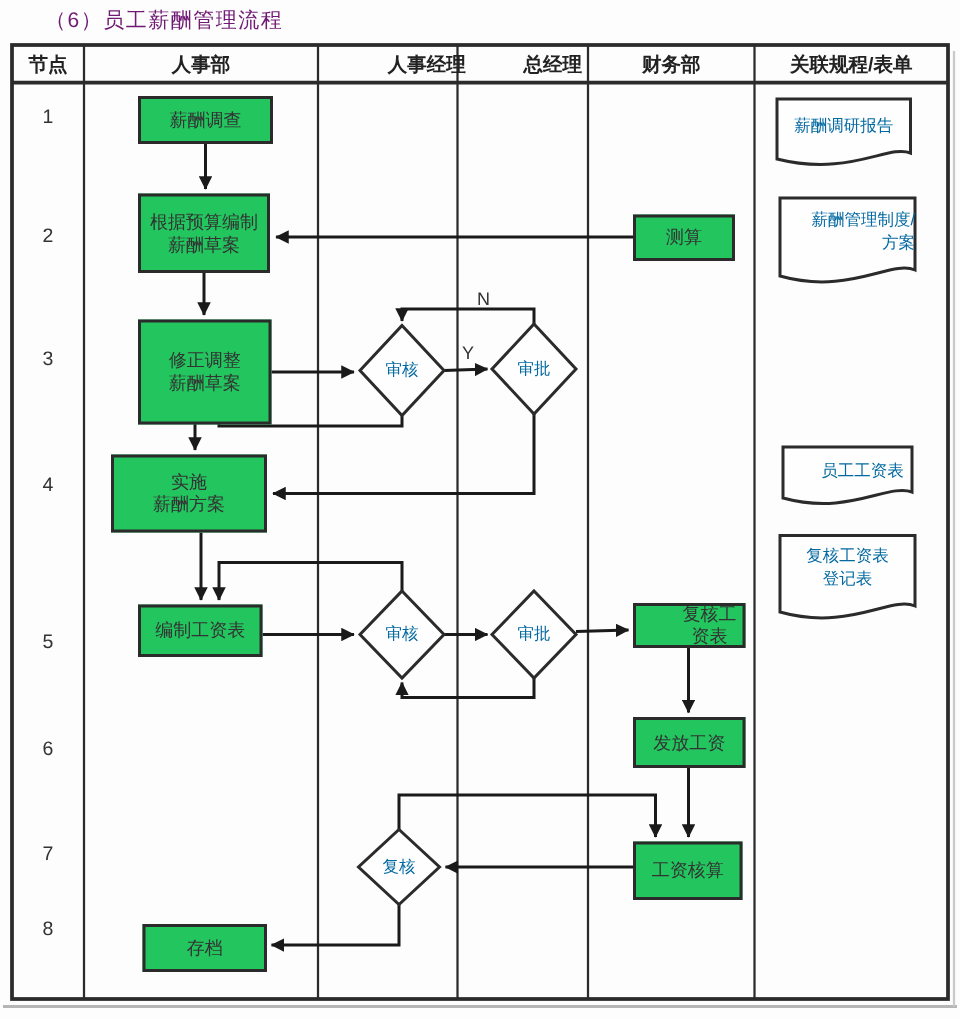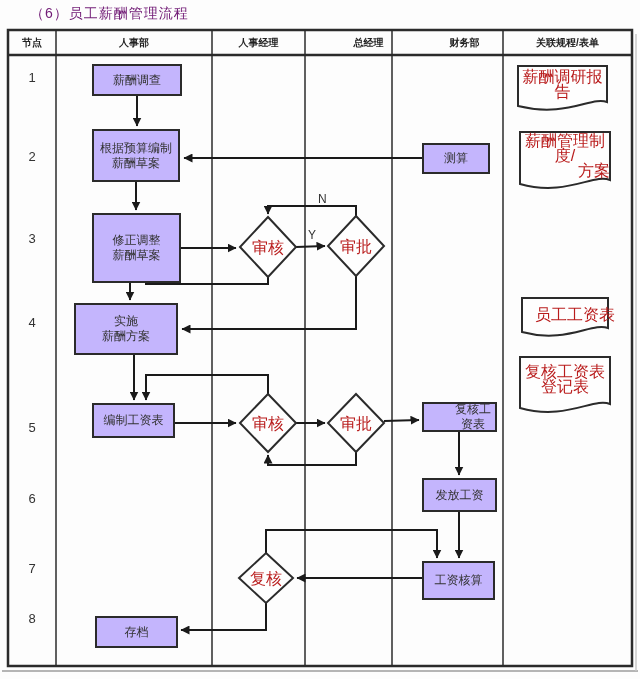--- a/index.html
+++ b/index.html
@@ -3,30 +3,30 @@
 <meta charset="utf-8">
 <style>
   html,body{margin:0;padding:0;}
   body{
     width:640px;height:679px;position:relative;background:#fdfdfd;
     font-family:"Liberation Sans","DejaVu Sans",sans-serif;color:#2b2b2b;
     overflow:hidden;
   }
   .abs{position:absolute;}
   #title{left:10px;top:5px;font-size:14px;font-weight:normal;letter-spacing:1px;color:#701a75;margin-left:20px;}
-  .hdr{top:31px;height:24px;line-height:24px;text-align:center;font-size:10px;font-weight:bold;color:#222;}
+  .hdr{top:31px;height:24px;line-height:24px;text-align:center;font-size:13px;font-weight:bold;color:#222;}
   .nodenum{width:34px;text-align:center;font-size:13px;color:#333;}
   svg.layer{position:absolute;left:0;top:0;pointer-events:none;}
   .pbox{
-    position:absolute;background:#c4b5fd;border:2px solid #2b2b2b;
+    position:absolute;background:#22c55e;border:2px solid #2b2b2b;
     display:flex;flex-direction:column;align-items:center;justify-content:center;
     font-size:12px;line-height:15px;text-align:center;color:#333;box-sizing:border-box;
   }
   .dtext,.doctext{
-    position:absolute;font-size:16px;line-height:15px;text-align:center;color:#b91c1c;
+    position:absolute;font-size:11px;line-height:15px;text-align:center;color:#0369a1;
     display:flex;flex-direction:column;align-items:center;justify-content:center;
   }
   .elabel{position:absolute;font-size:12px;color:#333;background:transparent;}
   .pbox span,.doctext span{display:block;}
 </style>
 </head>
 <body>
 
 <div class="abs" id="title">（6）员工薪酬管理流程</div>
 
@@ -84,23 +84,23 @@
   <g stroke="#2b2b2b" stroke-width="2" fill="#fefefe">
     <path d="M518,66 H607 V102 C592,96 566,118 518,106 Z"></path>
     <path d="M520,132 H610 V180 C594,173 566,197 520,184 Z"></path>
     <path d="M522,298 H608 V328 C592,322 566,344 522,332 Z"></path>
     <path d="M520,357 H610 V404 C594,397 566,421 520,408 Z"></path>
   </g>
 </svg>
 
 <div class="abs hdr" style="left:8px;width:48px;">节点</div>
 <div class="abs hdr" style="left:56px;width:156px;">人事部</div>
-<div class="abs hdr" style="left:212px;width:93px;">人事经理</div>
+<div class="abs hdr" style="left:212px;width:93px;padding-left:26px;">人事经理</div>
 <div class="abs hdr" style="left:305px;width:87px;margin-left:20px;">总经理</div>
-<div class="abs hdr" style="left:409px;width:111px;">财务部</div>
+<div class="abs hdr" style="left:392px;width:111px;">财务部</div>
 <div class="abs hdr" style="left:503px;width:129px;">关联规程/表单</div>
 
 <div class="abs nodenum" style="left:15px;top:70px;">1</div>
 <div class="abs nodenum" style="left:15px;top:149px;">2</div>
 <div class="abs nodenum" style="left:15px;top:231px;">3</div>
 <div class="abs nodenum" style="left:15px;top:315px;">4</div>
 <div class="abs nodenum" style="left:15px;top:420px;">5</div>
 <div class="abs nodenum" style="left:15px;top:491px;">6</div>
 <div class="abs nodenum" style="left:15px;top:561px;">7</div>
 <div class="abs nodenum" style="left:15px;top:611px;">8</div>

